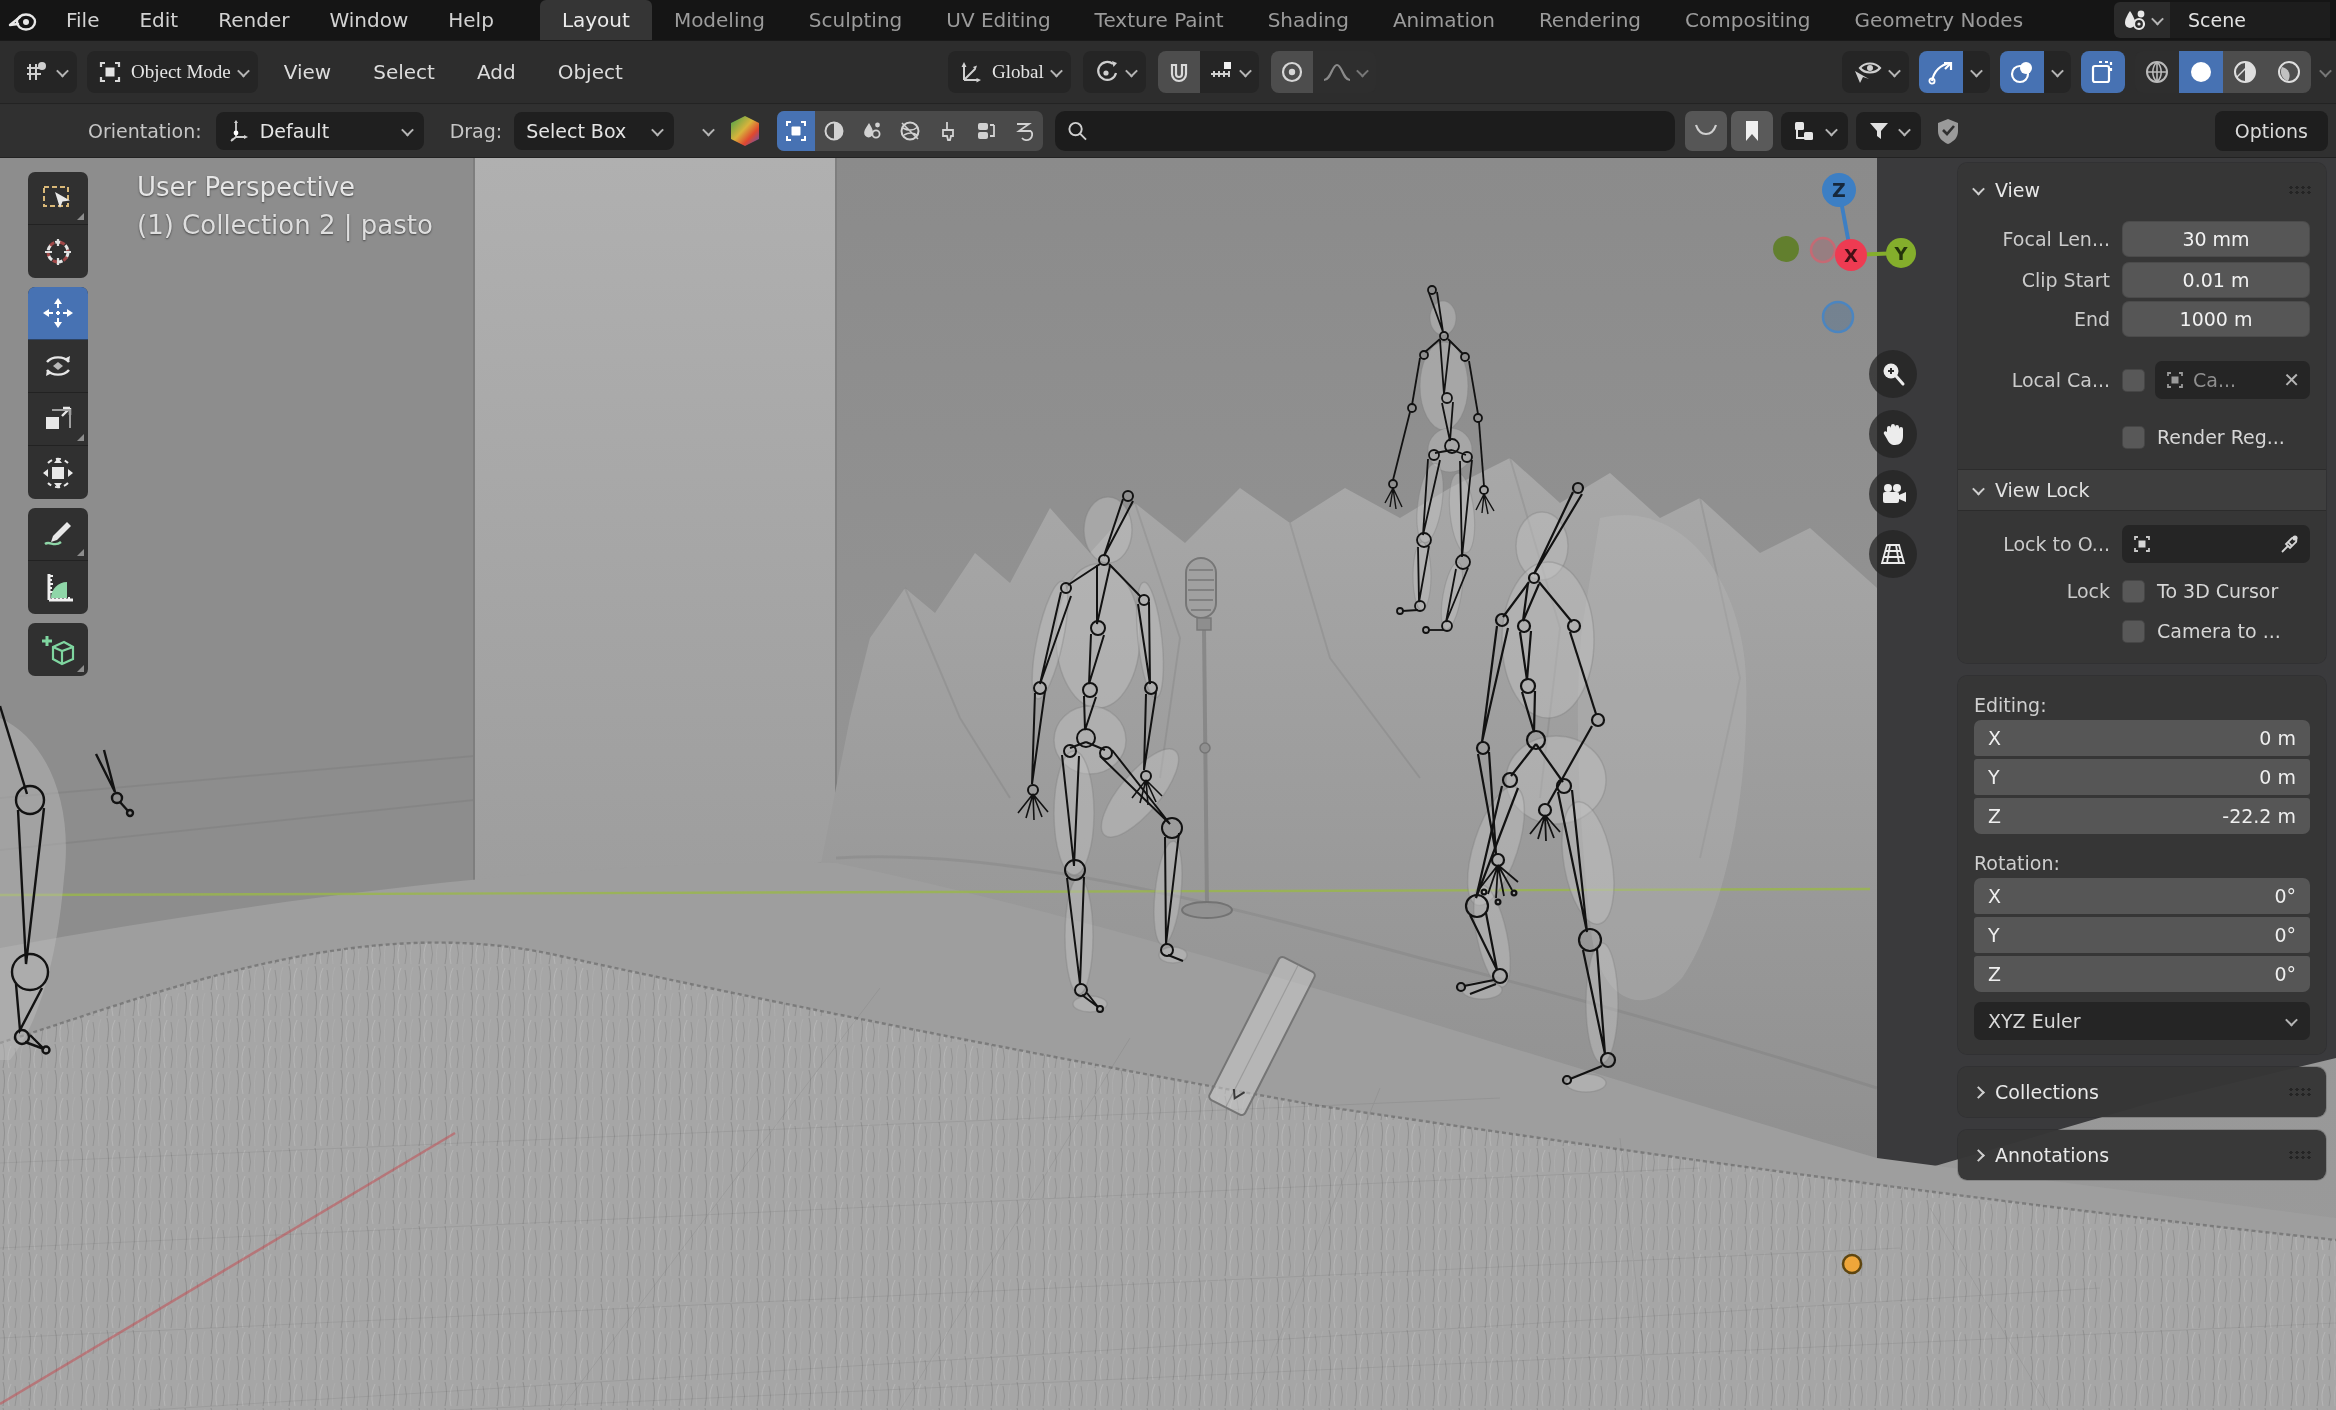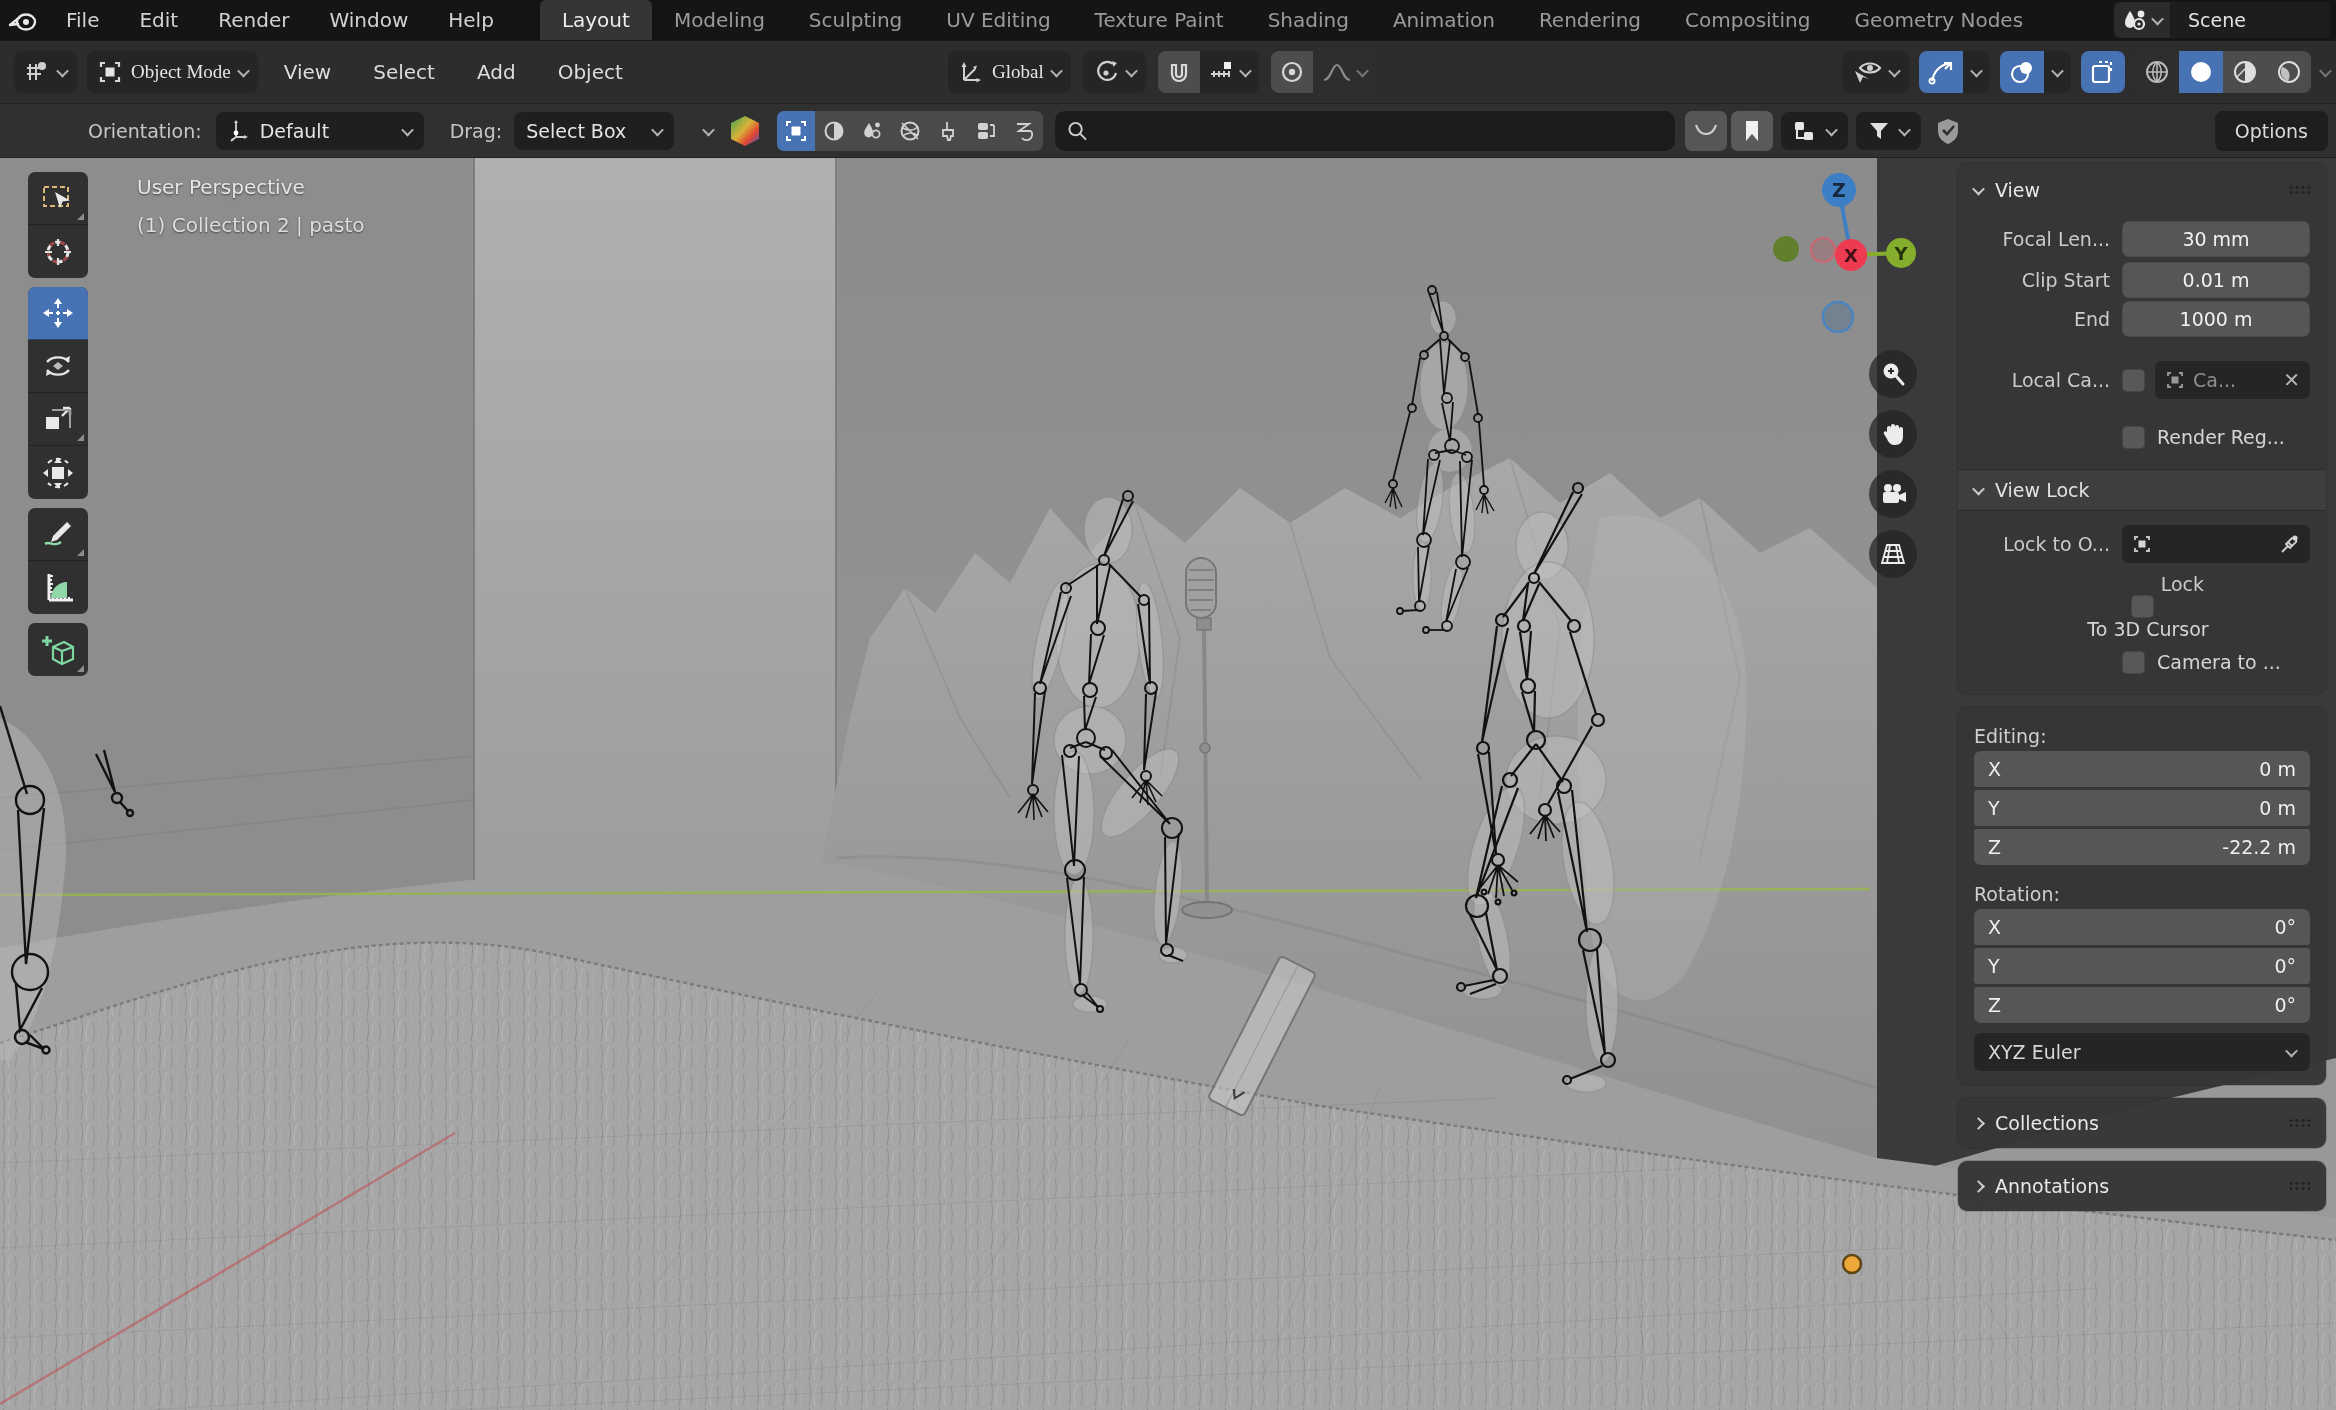--- a/index.html
+++ b/index.html
@@ -46,21 +46,21 @@
   .tgl{width:38px;display:flex;align-items:center;justify-content:center;}
   .tgl.active{background:#4772b3;}
   .search{background:#1c1c1c;border-radius:10px;height:40px;width:620px;display:flex;align-items:center;padding:0 12px;gap:8px;}
   .search input{background:transparent;border:0;outline:0;color:#ddd;font-size:19px;width:100%;font-family:inherit;}
   .sqbtn{width:42px;height:40px;border-radius:7px;display:flex;align-items:center;justify-content:center;background:#4a4a4a;}
   .options-btn{background:#1e1e1e;border-radius:8px;height:40px;display:flex;align-items:center;padding:0 20px;color:#dadada;}
 
   
   .viewport{position:absolute;left:0;top:158px;width:2336px;height:1252px;overflow:hidden;}
   .vp-overlay-text{position:absolute;left:137px;top:10px;line-height:38px;color:#e6e6e6;
-     text-shadow:0 1px 2px rgba(0,0,0,.55);font-size:20px;z-index:10;}
+     text-shadow:0 1px 2px rgba(0,0,0,.55);font-size:26px;z-index:10;}
   .vp-overlay-text .l2{color:#dedede;}
 
   
   .tool-shelf{position:absolute;left:28px;top:14px;width:60px;z-index:12;display:flex;flex-direction:column;gap:9px;}
   .tool-group{background:rgba(40,40,40,.92);border-radius:7px;display:flex;flex-direction:column;overflow:hidden;}
   .toolbtn{width:60px;height:53px;display:flex;align-items:center;justify-content:center;position:relative;
            border-bottom:1px solid rgba(20,20,20,.5);}
   .toolbtn:last-child{border-bottom:0;}
   .toolbtn.active{background:#4772b3;}
   .subtool::after{content:"";position:absolute;right:4px;bottom:4px;border-left:7px solid transparent;
@@ -808,21 +808,21 @@
             <svg width="20" height="20" viewBox="0 0 20 20">
               <path d="M3,6 v-3 h3 M14,3 h3 v3 M17,14 v3 h-3 M6,17 h-3 v-3" stroke="#c9c9c9" stroke-width="1.8" fill="none"></path>
               <rect x="6.5" y="6.5" width="7" height="7" fill="#d6d6d6"></rect>
             </svg>
             <svg width="20" height="20" viewBox="0 0 20 20" style="margin-left:auto;">
               <path d="M2,18 l6,-6 M8,8 l4,4 M12,4 a3,3 0 0 1 4,4 l-6,6 -4,-4 Z" stroke="#d6d6d6" stroke-width="1.8" fill="none"></path>
               <circle cx="15" cy="4" r="2.6" fill="#d6d6d6"></circle>
             </svg>
           </div>
         </div>
-        <div class="prow" style="margin-top:10px;flex-direction:column;">
+        <div class="prow" style="margin-top:10px;">
           <span class="rlabel">Lock</span>
           <div class="checkbox"></div>
           <span class="cklabel">To 3D Cursor</span>
         </div>
         <div class="prow" style="margin-top:4px;">
           <span class="rlabel"></span>
           <div class="checkbox"></div>
           <span class="cklabel">Camera to ...</span>
         </div>
       </div>

